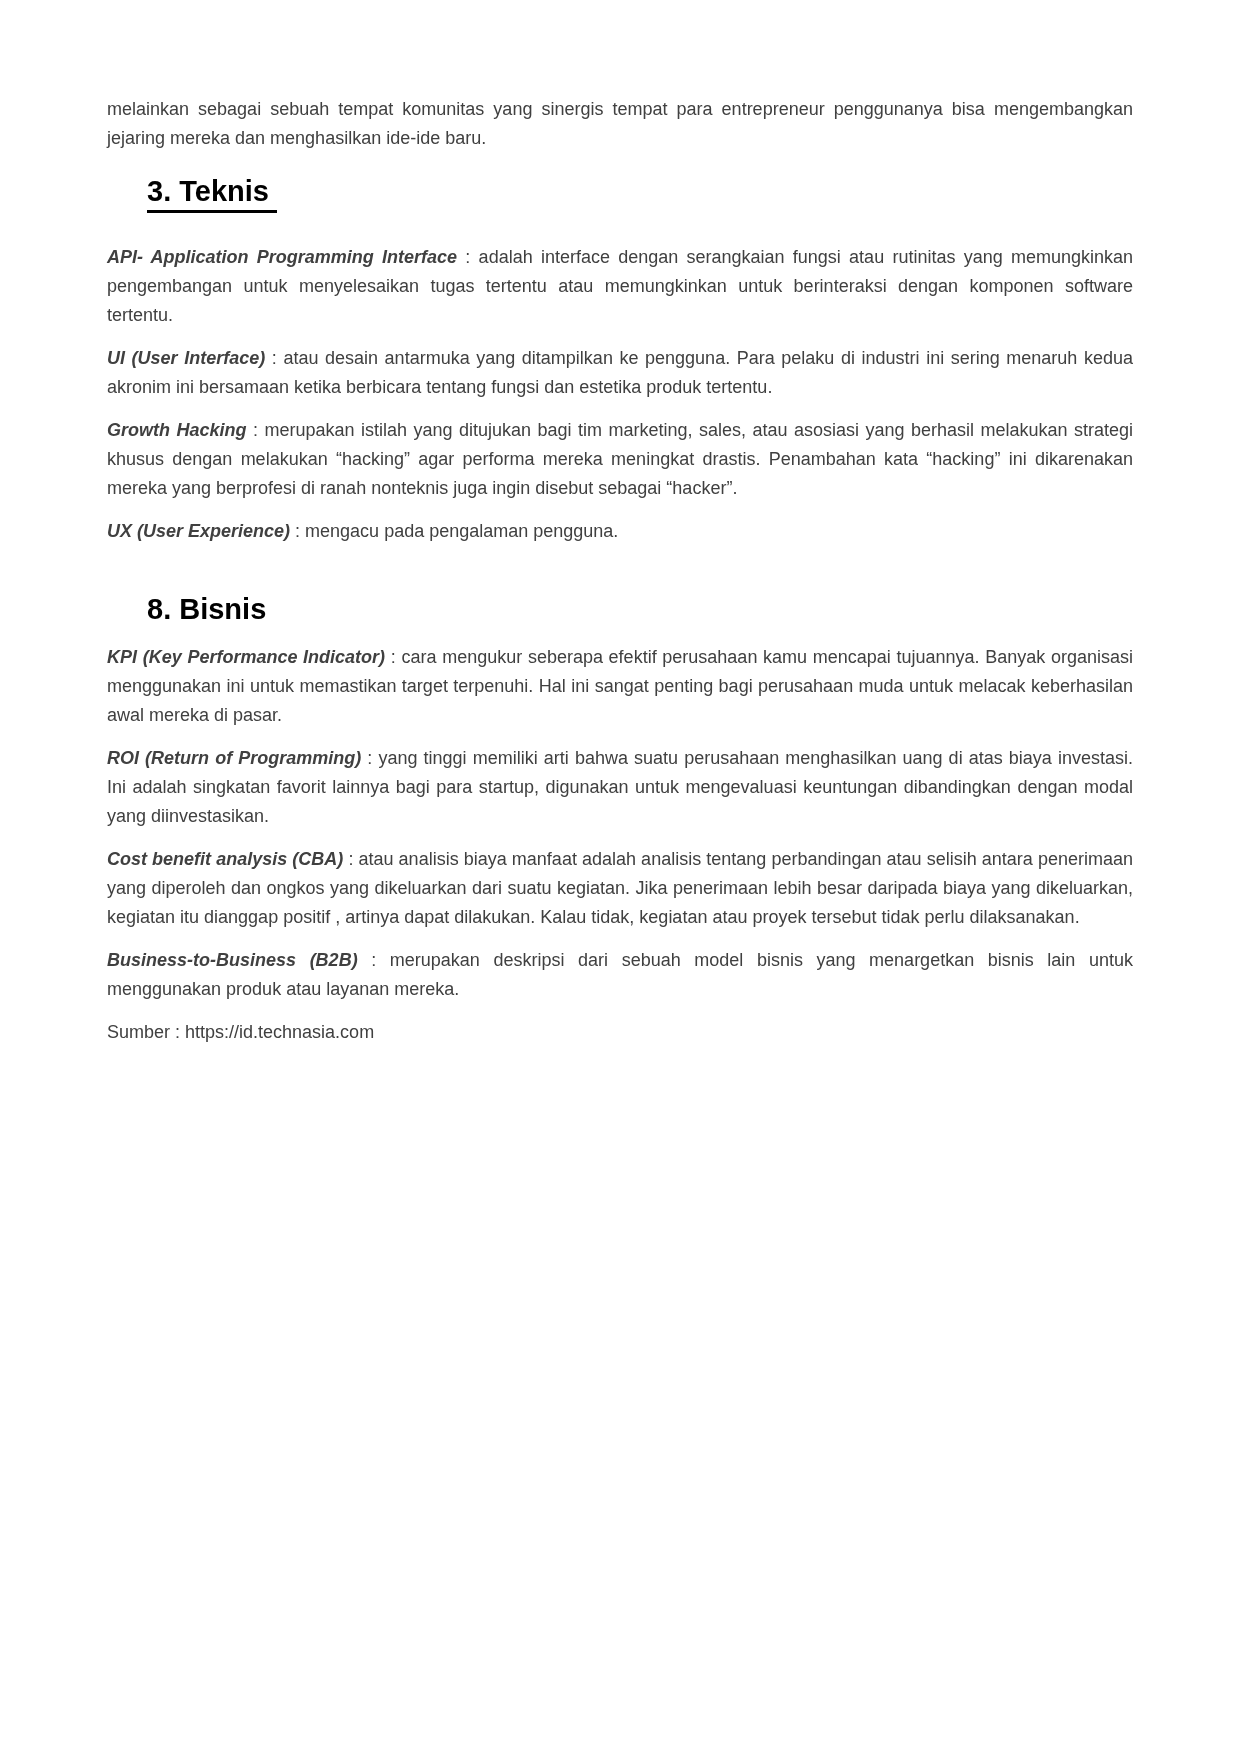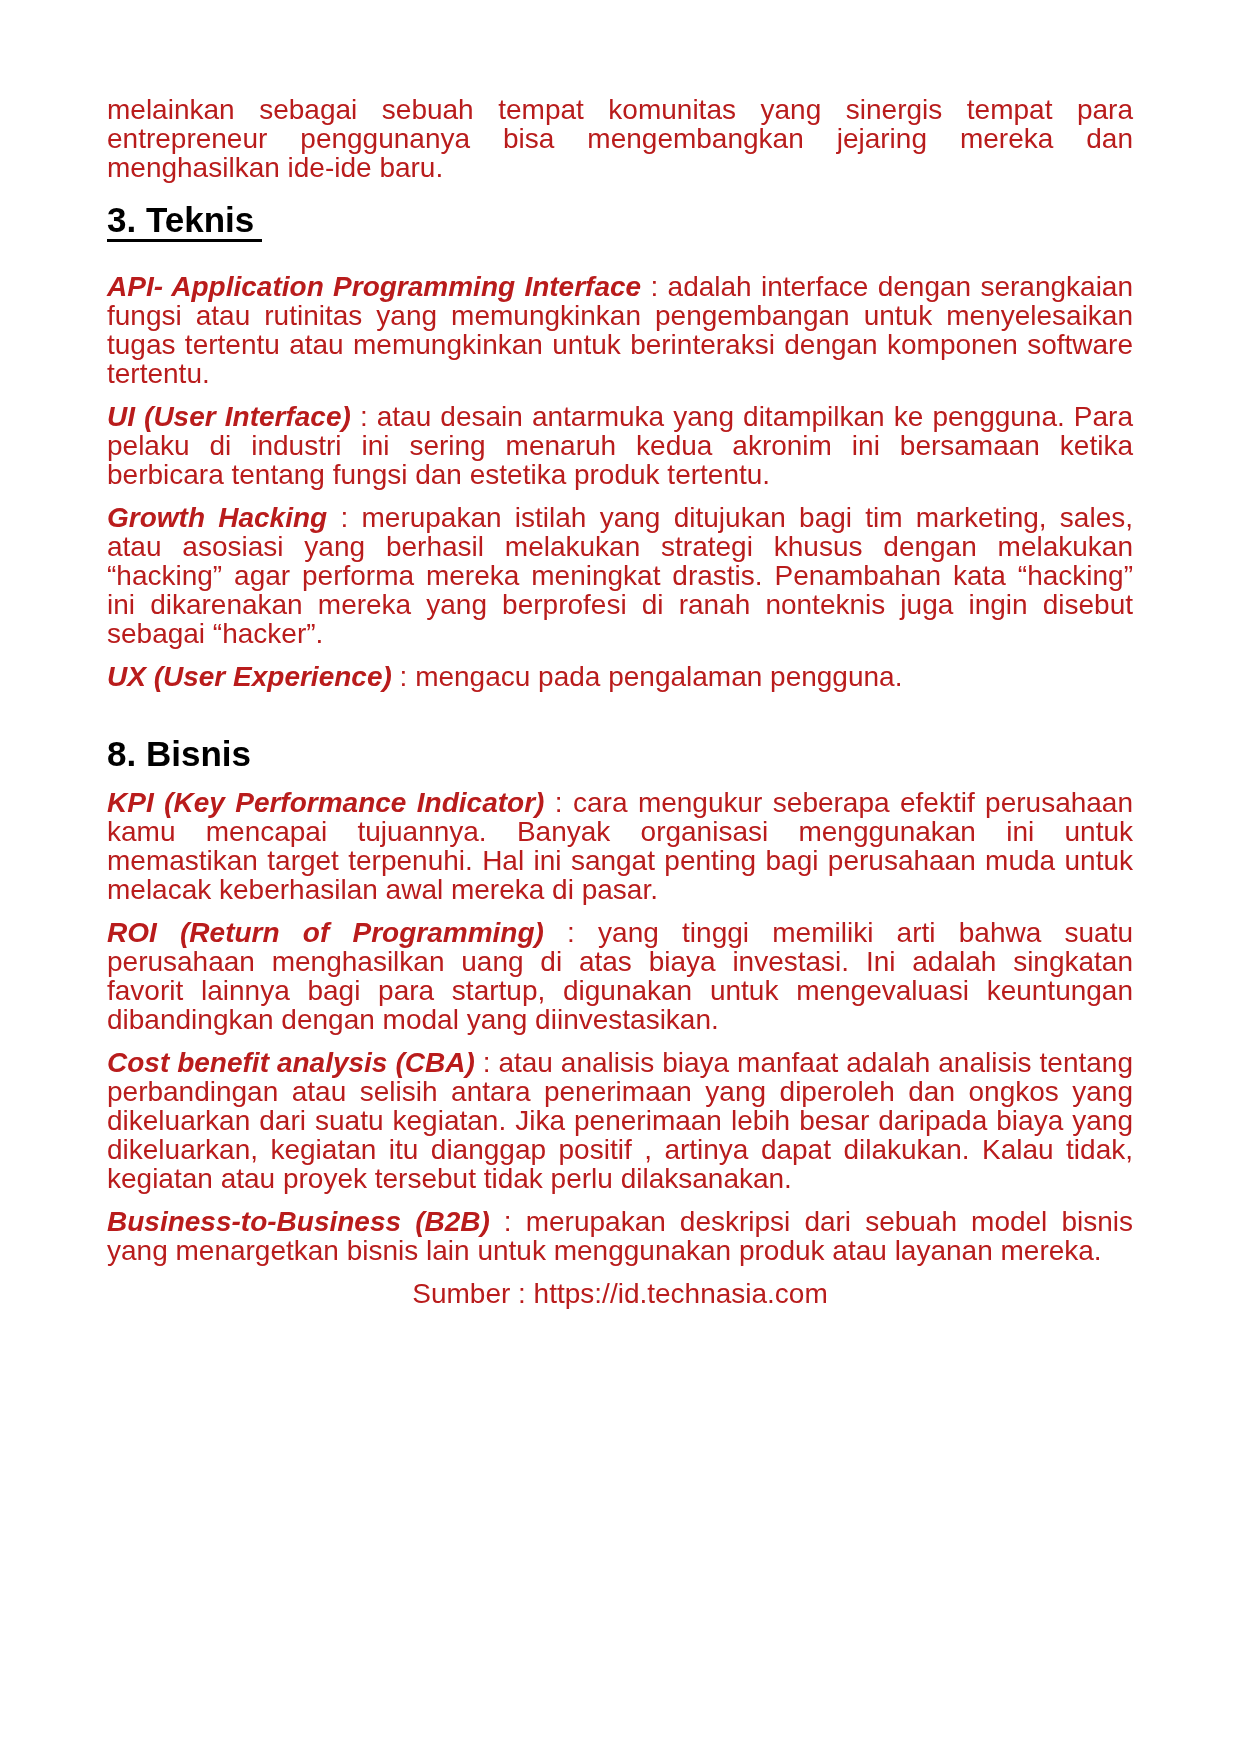--- a/index.html
+++ b/index.html
@@ -9,52 +9,53 @@
     font-family: "Liberation Sans", "DejaVu Sans", sans-serif;
     color: #000000;
   }
   .page {
     width: 1240px;
     min-height: 1754px;
     background: #ffffff;
     padding: 95px 107px 60px 107px;
   }
   .para {
-    font-size: 28px;
+    font-size: 18px;
     line-height: 29px;
     text-align: justify;
     margin-bottom: 14px;
-    color: #b91c1c;
+    color: #404040;
   }
   .term {
     font-weight: bold;
     font-style: italic;
   }
   .heading {
-    font-size: 35px;
+    font-size: 29px;
     line-height: 36px;
     font-weight: bold;
     color: #000000;
+    margin-left: 40px;
   }
   .heading-teknis {
     margin-top: 20px;
     margin-bottom: 30px;
   }
   .heading-teknis .underline {
     display: inline-block;
     border-bottom: 3px solid #000000;
     padding-right: 8px;
     padding-bottom: 1px;
   }
   .heading-bisnis {
     margin-top: 45px;
     margin-bottom: 16px;
   }
   .source {
-    text-align: center;
+    text-align: left;
   }
 </style>
 </head>
 <body>
 
 <div class="page">
 
   <p class="para">melainkan sebagai sebuah tempat komunitas yang sinergis tempat para entrepreneur penggunanya bisa mengembangkan jejaring mereka dan menghasilkan ide-ide baru.</p>
 
   <h2 class="heading heading-teknis"><span class="underline">3. Teknis</span></h2>

